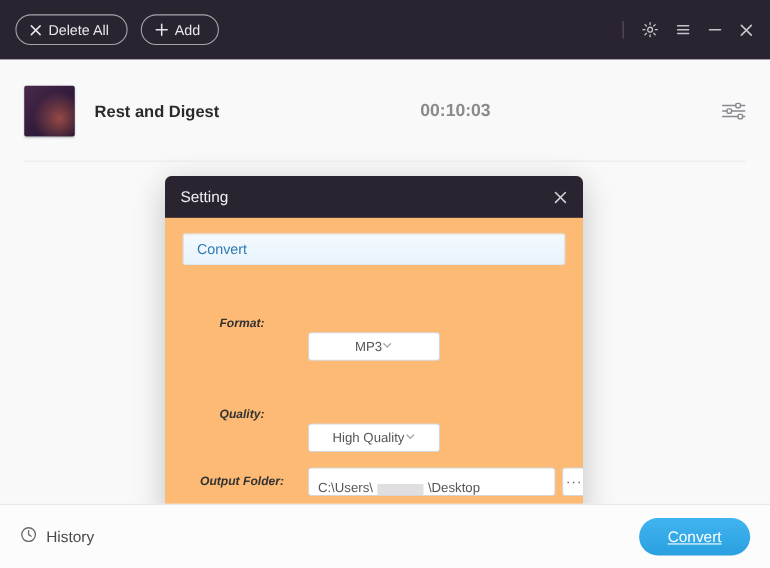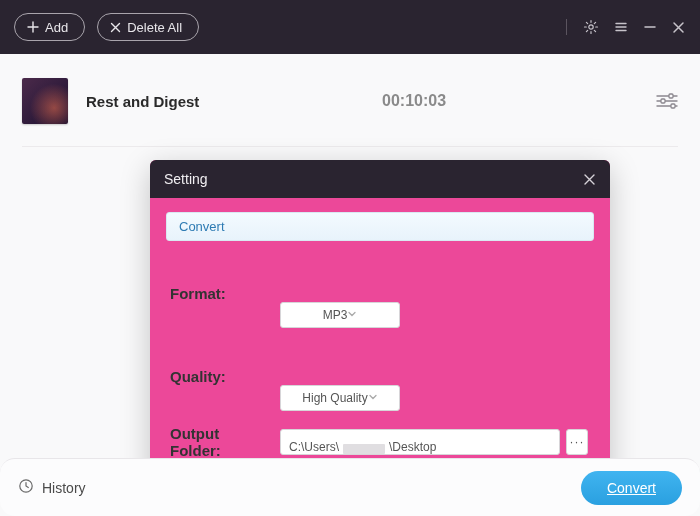--- a/index.html
+++ b/index.html
@@ -57,22 +57,22 @@
   .track-info { flex: 0 0 260px; display:flex; flex-direction:column; gap:8px;}
   .track-title { font-size:15px; color:#2a2a2a; }
   .track-artist { font-size:12px; color:#8a8a8a; }
   .track-duration { font-size:16px; color:#8a8a8a; margin-left: 18px;}
   .track-spacer { flex:1; }
   .equalizer-icon { color:#6d6a70; cursor:pointer; display:inline-flex; }
 
   .modal {
     position:absolute;
     left: 150px; top: 160px;
-    width: 460px;
-    background: #ec4899;
+    width: 380px;
+    background: #fdba74;
     border-radius: 6px;
     box-shadow: 0 8px 30px rgba(0,0,0,0.22);
     overflow:hidden;
   }
   .modal-header {
     background:#2a2430;
     color:#f1eff2;
     font-size:14px;
     height: 38px;
     display:flex; align-items:center;
@@ -85,21 +85,21 @@
     border:1px solid #d9e8f2;
     border-radius:3px;
     background: linear-gradient(#f3faff,#e8f3fb);
     color:#2e7bb3;
     font-size:13px;
     padding: 6px 12px;
     display:inline-block;
     width:100%;
   }
   .form { margin-top: 18px; display:grid; grid-template-columns: 100px 1fr; row-gap: 14px; column-gap: 10px; align-items:center; padding: 0 6px 0 4px;}
-  .flabel { text-align:left; font-size:15px; color:#333; font-weight:600;}
+  .flabel { text-align:center; font-size:11px; color:#333; font-weight:600;font-style:italic;}
   .select {
     border:1px solid #d7d5d8; border-radius:3px;
     height: 26px;
     font-size:12px;
     color:#555;
     padding: 0 8px;
     display:flex; align-items:center; justify-content:center;
     cursor:pointer;
     background:#fff;
     width: 120px;
@@ -121,51 +121,50 @@
     color:#555; font-size:12px; letter-spacing:1px;
   }
 
   .footer {
     position:absolute; bottom:0; left:0; right:0;
     height: 58px;
     background:#fcfcfd;
     border-top:1px solid #e8e6e9;
     display:flex; align-items:center; justify-content:space-between;
     padding: 0 18px;
-    border-radius: 15px;
   }
   .history-link { display:flex; align-items:center; gap:8px; color:#4a4a4a; font-size:14px; cursor:pointer;}
   .convert-btn {
     background: linear-gradient(#40b4f0,#2aa0e0);
     color:#fff; border:none; border-radius:20px;
     height:34px; padding: 0 26px; font-size:14px;
     cursor:pointer;
     text-decoration:underline;
   }
 </style>
 </head>
 <body>
 
 <div class="topbar">
   <div class="topbar-left">
     <button class="pill-btn">
       <span class="ico">
+        <svg width="11" height="11" viewBox="0 0 11 11">
+            <path d="M1.5 1.5l8 8M9.5 1.5l-8 8" stroke="#e8e6ea" stroke-width="1.4" stroke-linecap="round"></path>
+          </svg>
+      </span>
+      <span>Delete All</span>
+    </button>
+    <button class="pill-btn">
+      <span class="ico">
         <svg width="12" height="12" viewBox="0 0 12 12">
             <path d="M6 1v10M1 6h10" stroke="#e8e6ea" stroke-width="1.4" stroke-linecap="round"></path>
           </svg>
       </span>
       <span>Add</span>
-    </button>
-    <button class="pill-btn">
-      <span class="ico">
-        <svg width="11" height="11" viewBox="0 0 11 11">
-            <path d="M1.5 1.5l8 8M9.5 1.5l-8 8" stroke="#e8e6ea" stroke-width="1.4" stroke-linecap="round"></path>
-          </svg>
-      </span>
-      <span>Delete All</span>
     </button>
   </div>
   <div class="topbar-right">
     <span class="top-divider"></span>
     <span class="top-icon">
       <svg width="16" height="16" viewBox="0 0 16 16" fill="none">
           <circle cx="8" cy="8" r="2.2" stroke="#c7c3ca" stroke-width="1.2"></circle>
           <path d="M8 1.5v1.8M8 12.7v1.8M14.5 8h-1.8M3.3 8H1.5M12.6 3.4l-1.3 1.3M4.7 11.3l-1.3 1.3M12.6 12.6l-1.3-1.3M4.7 4.7L3.4 3.4" stroke="#c7c3ca" stroke-width="1.2" stroke-linecap="round"></path>
         </svg>
     </span>

